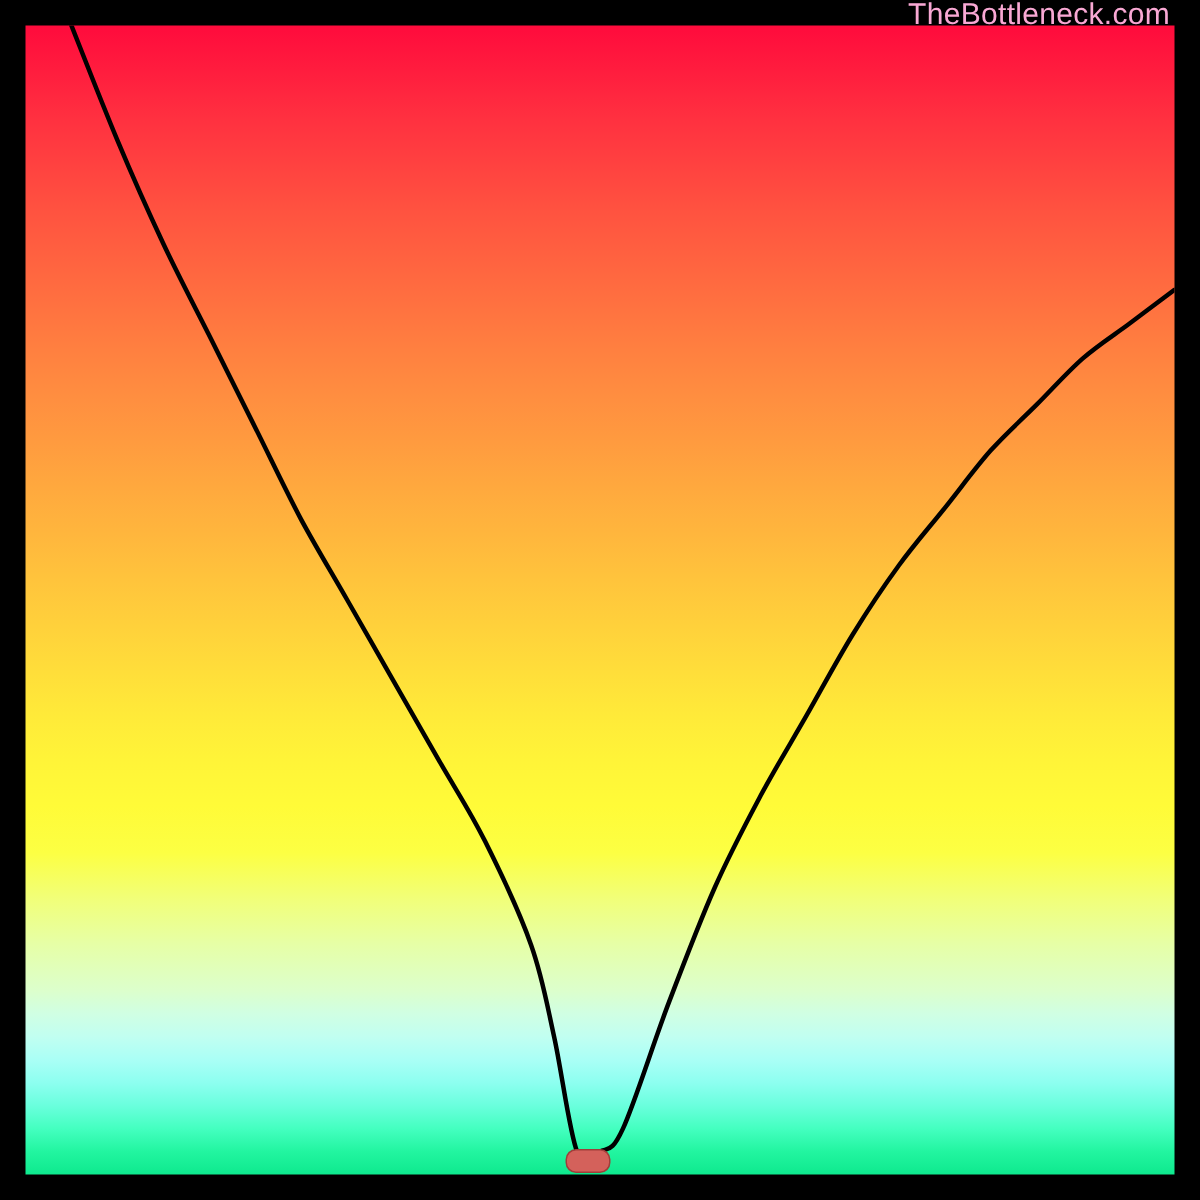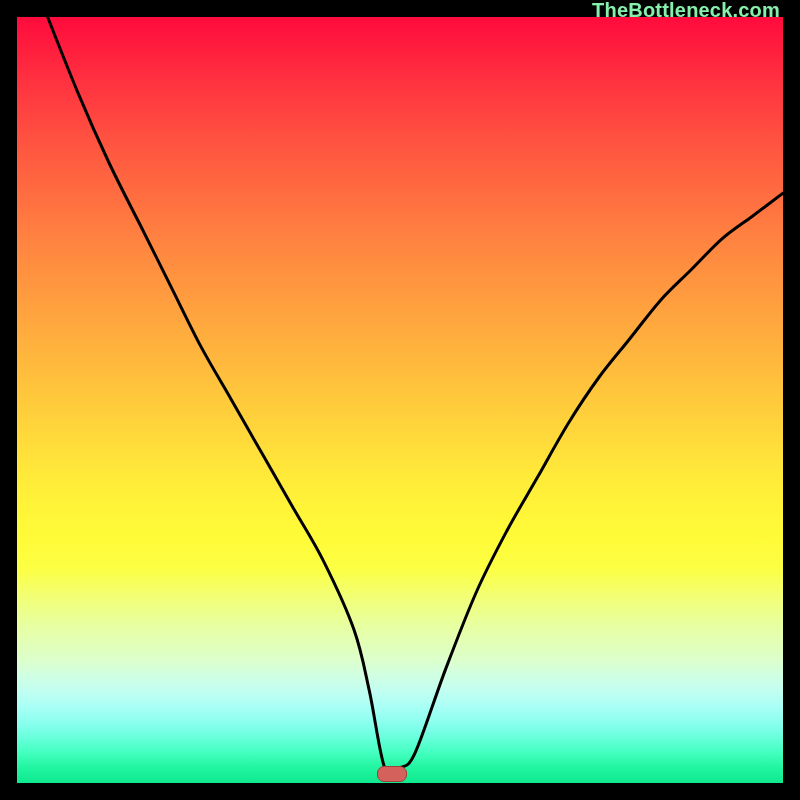--- a/index.html
+++ b/index.html
@@ -73,23 +73,23 @@
     height: 14px;
     border-radius: 7px;
     background: #d4615b;
     border: 1px solid #a03e3a;
     transform: translate(-50%, -50%);
   }
   .watermark {
     position: absolute;
     top: -1px;
     right: 20px;
-    color: #86efac;
+    color: #f9a8d4;
     font-size: 20px;
-    font-weight: 700;
+    font-weight: 400;
     letter-spacing: 0.2px;
     text-align: center;
   }
 </style>
 </head>
 <body>
 
 <div class="watermark">TheBottleneck.com</div>
 
 <div class="frame">

